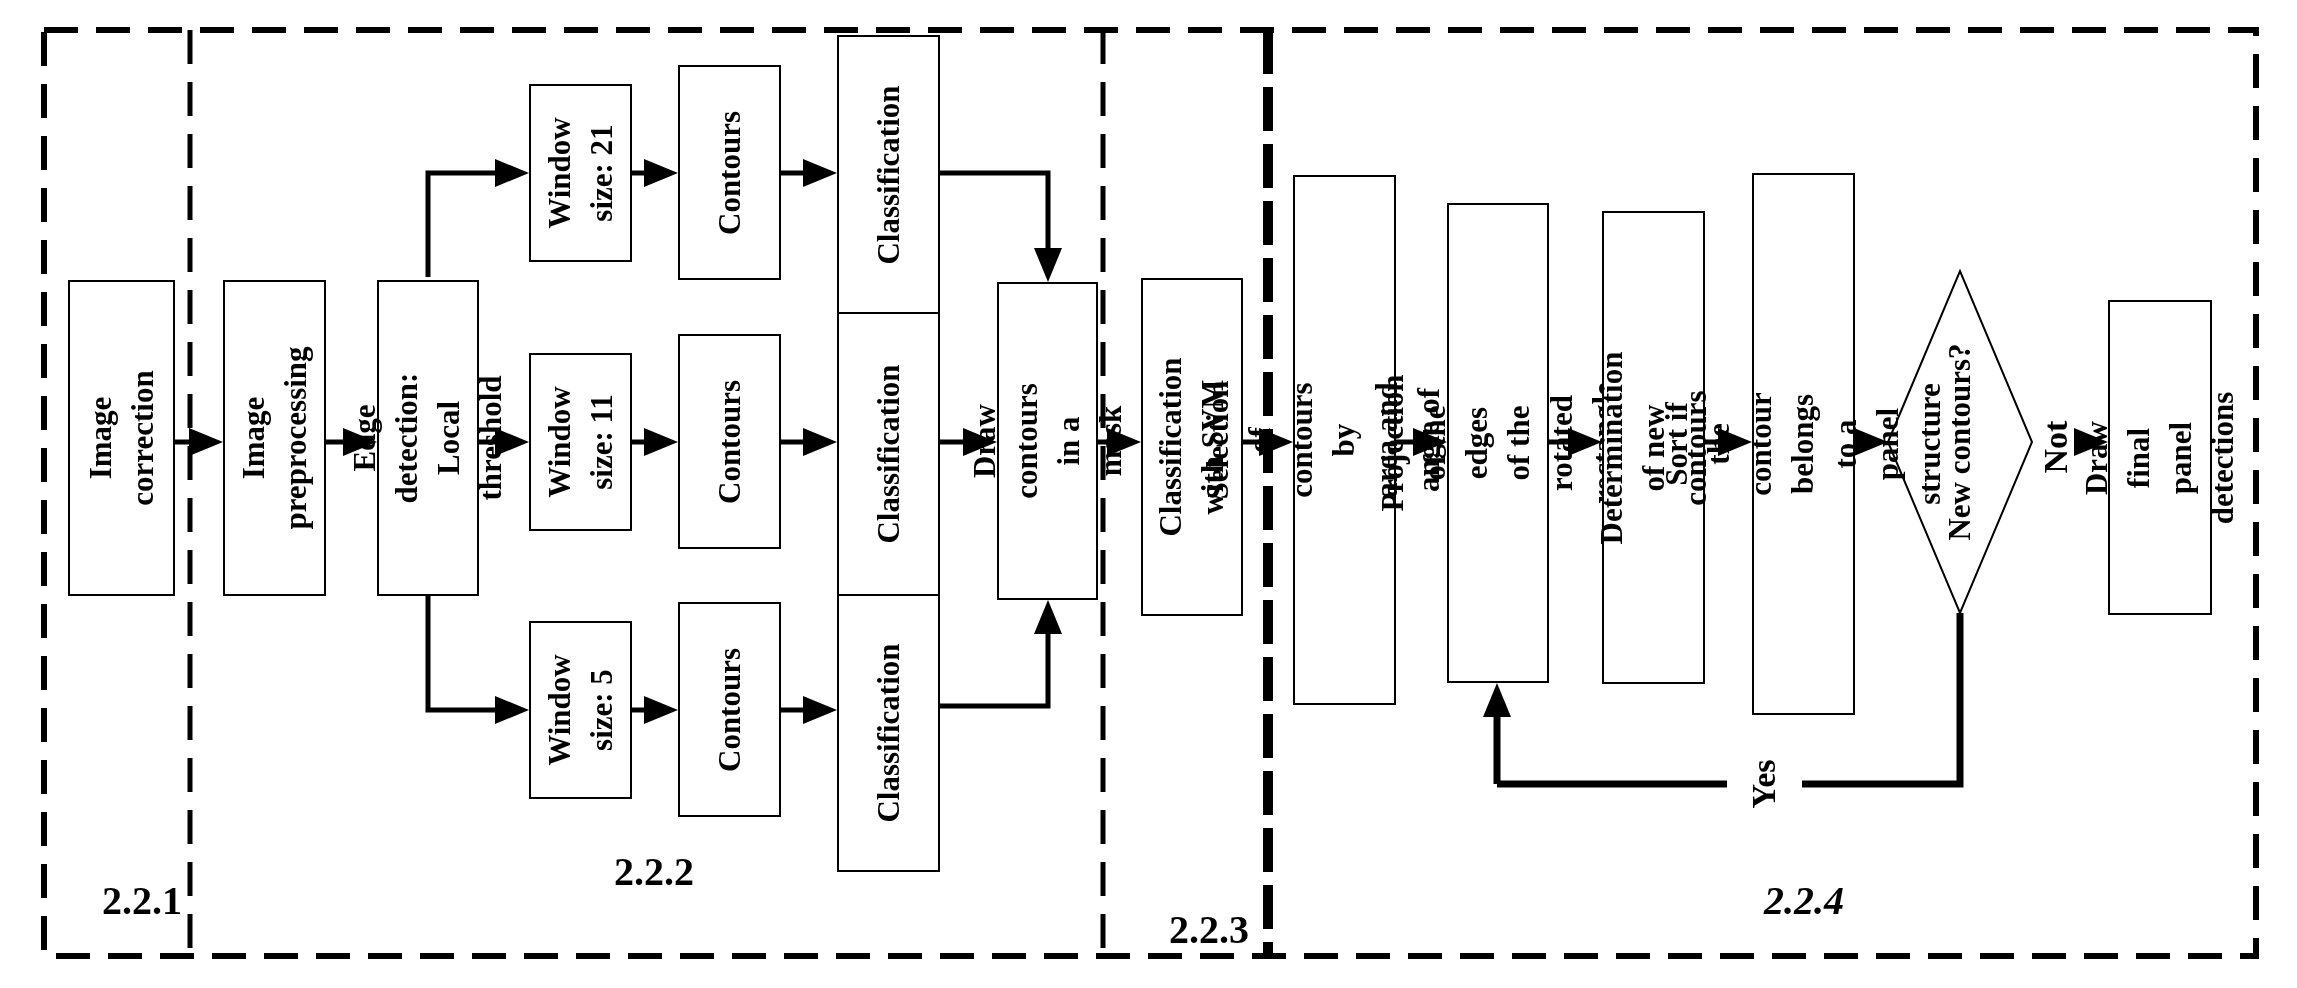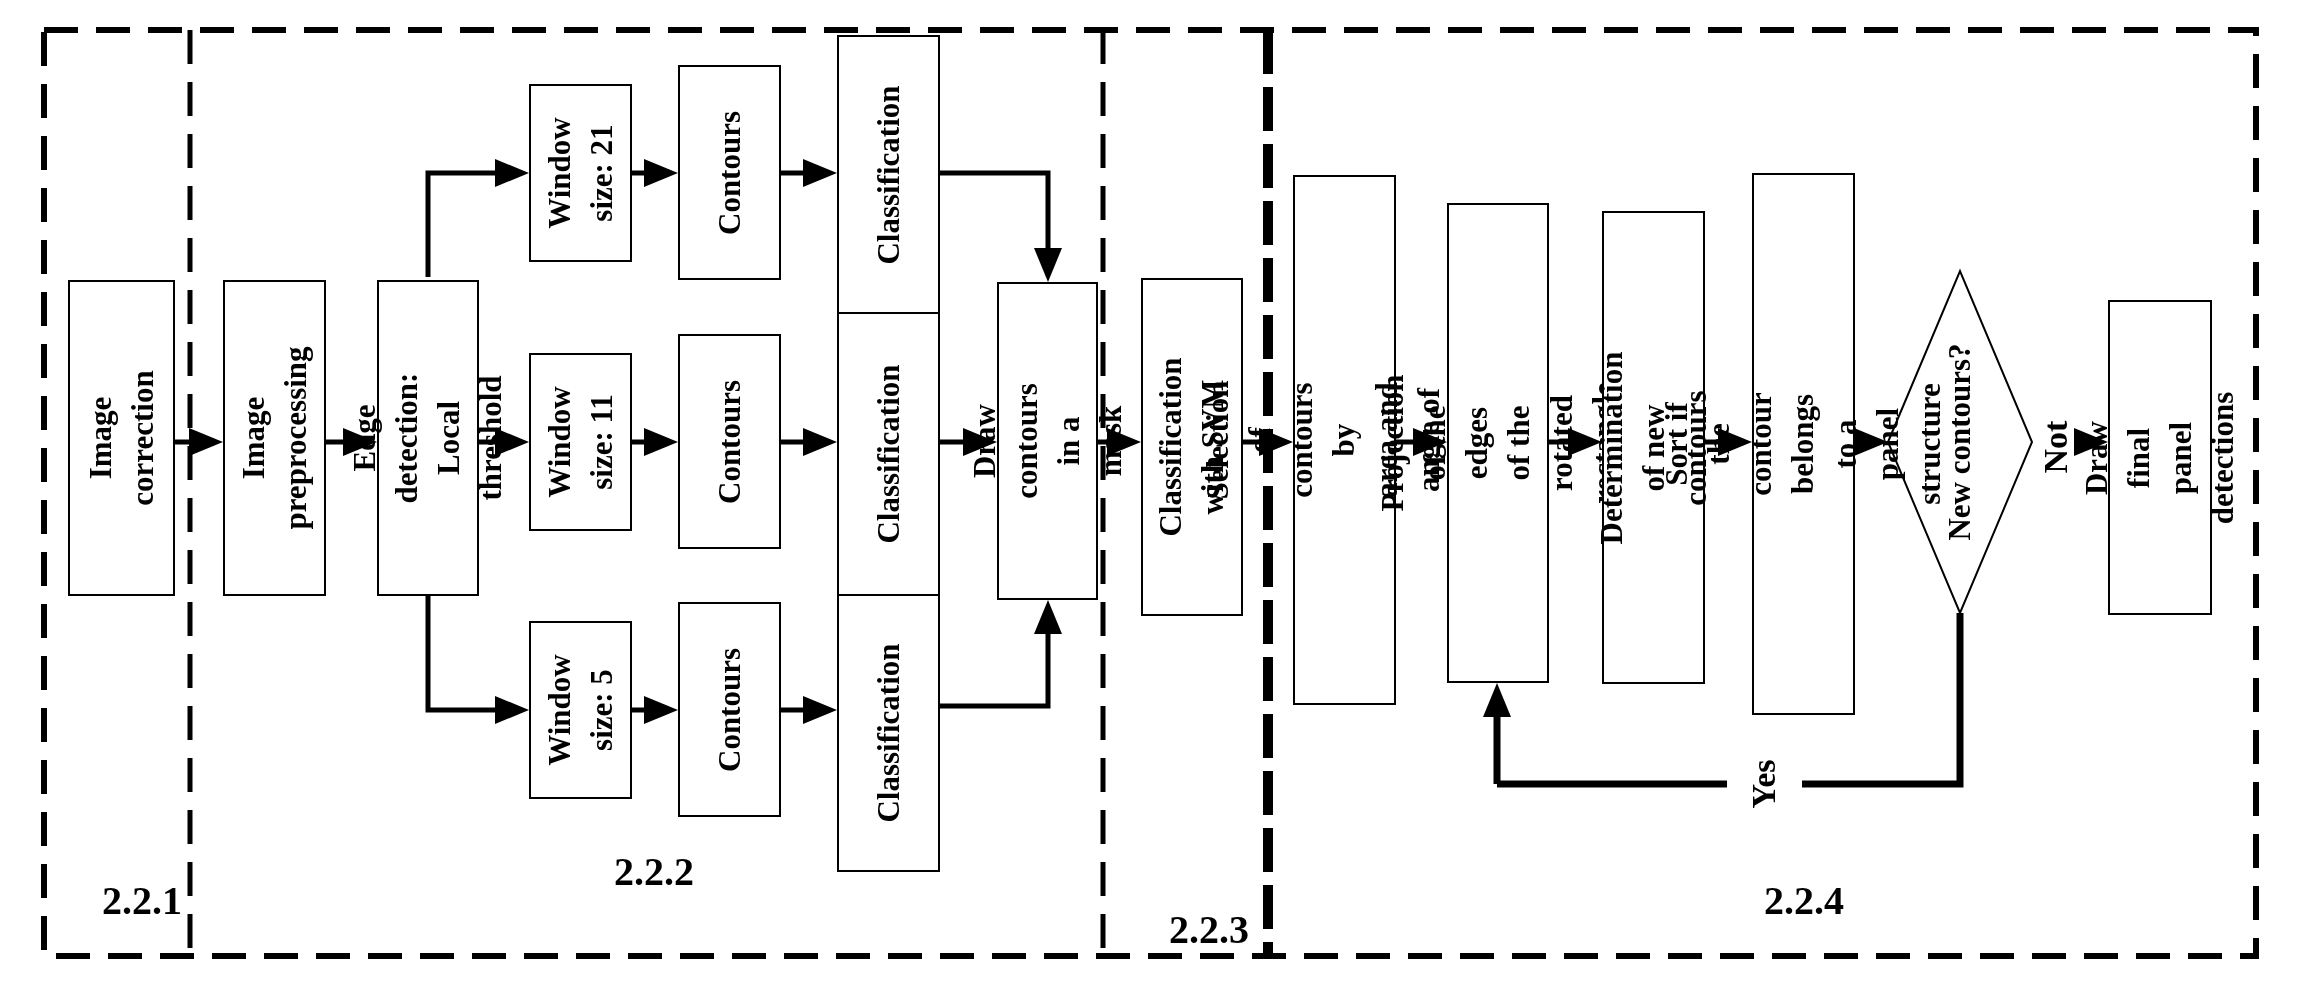--- a/index.html
+++ b/index.html
@@ -221,15 +221,15 @@
   </div>
 
   <span class="floatlabel" style="left:1960px; top:442px; font-size:31px;">New contours?</span>
 
   <span class="floatlabel" style="left:1764px; top:784px;">Yes</span>
   <span class="floatlabel" style="left:2056px; top:447px;">Not</span>
 
   <span class="seclabel" style="left:118px; top:900px;">2.2.1</span>
   <span class="seclabel" style="left:630px; top:871px;">2.2.2</span>
   <span class="seclabel" style="left:1185px; top:929px;">2.2.3</span>
-  <span class="seclabel" style="left:1780px; top:900px;">2.2.4</span>
+  <span class="seclabel" style="left:1780px; top:900px;font-style:italic;">2.2.4</span>
 
 </div>
 
 </body></html>

